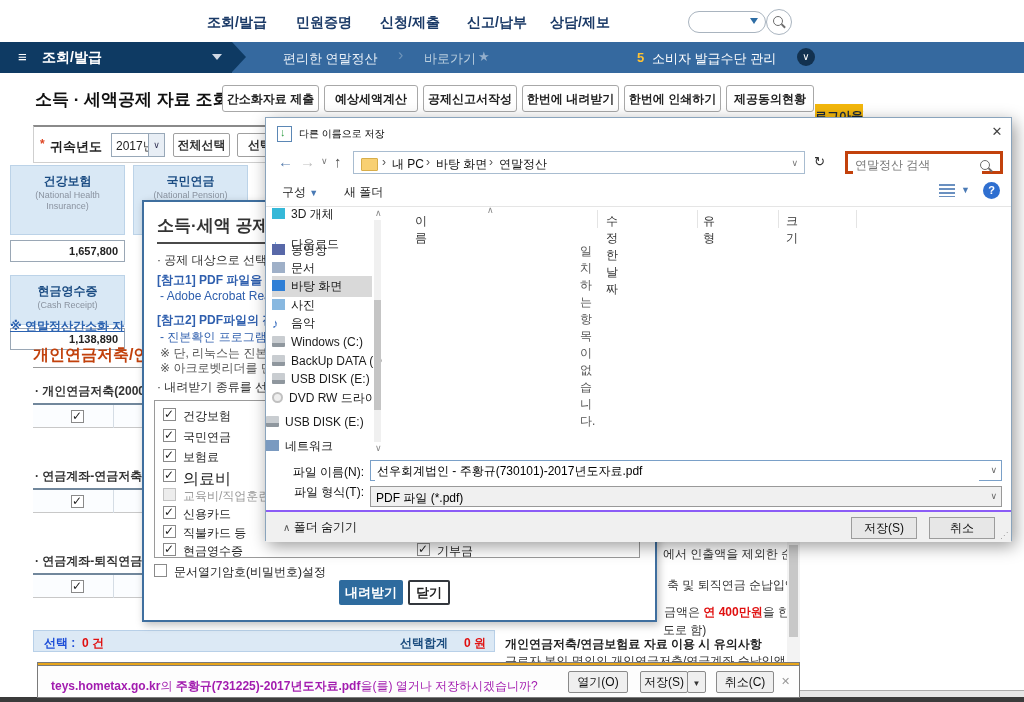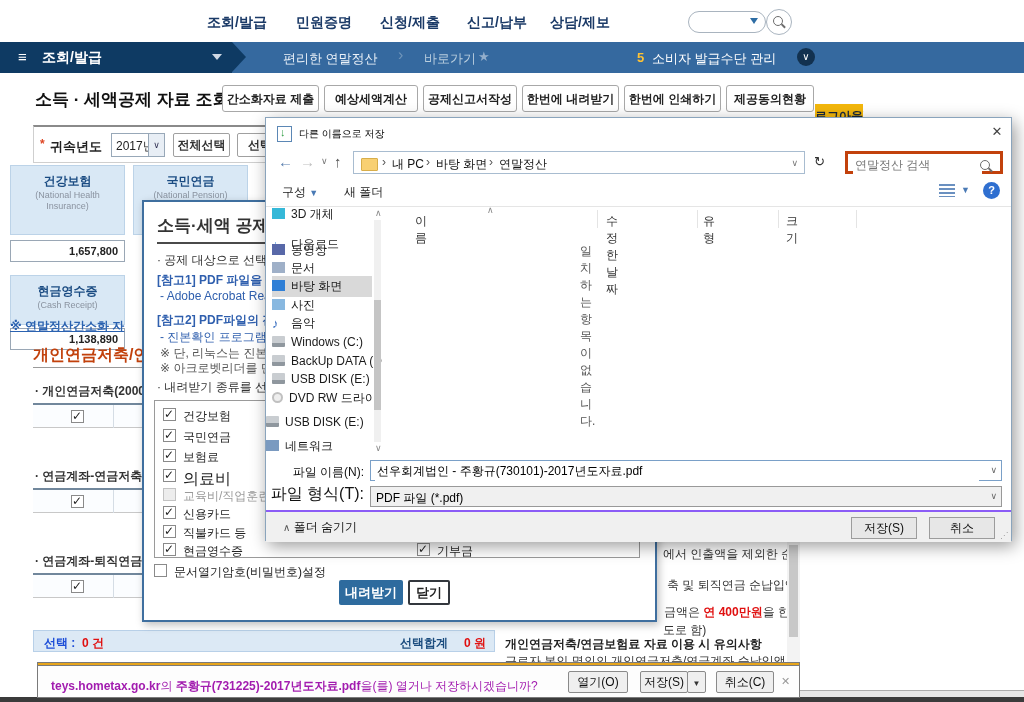--- a/index.html
+++ b/index.html
@@ -278,21 +278,21 @@
   <span class="colsep" style="left:697px;"></span>
   <span class="colsep" style="left:778px;"></span>
   <span class="colsep" style="left:856px;"></span>
   <div class="abs" style="left:580px;top:243px;font-size:12px;color:#555;">일치하는 항목이 없습니다.</div>
 
   <div class="abs" style="left:268px;top:464px;width:96px;text-align:right;font-size:12px;color:#111;">파일 이름(N):</div>
   <div class="abs" style="left:370px;top:460px;width:632px;height:21px;border:1px solid #7aa0c8;box-sizing:border-box;background:#fff;">
     <input style="position: absolute; left: 4px; top: 1px; width: 600px; height: 17px; border: none; outline: none; font-size: 12px; font-family: inherit; color: rgb(0, 0, 0);" value="선우회계법인 - 주황규(730101)-2017년도자료.pdf">
     <span style="position:absolute;right:4px;top:4px;font-size:9px;color:#666;cursor:pointer;">∨</span>
   </div>
-  <div class="abs" style="left:268px;top:484px;width:96px;text-align:right;font-size:16px;color:#111;">파일 형식(T):</div>
+  <div class="abs" style="left:268px;top:484px;width:96px;text-align:right;font-size:12px;color:#111;">파일 형식(T):</div>
   <div class="abs" style="left:370px;top:486px;width:632px;height:21px;border:1px solid #999;box-sizing:border-box;background:#f0f0f0;cursor:pointer;">
     <span style="position:absolute;left:5px;top:3px;font-size:12px;color:#000;">PDF 파일 (*.pdf)</span>
     <span style="position:absolute;right:4px;top:4px;font-size:9px;color:#666;">∨</span>
   </div>
 
   <div class="abs" style="left:266px;top:510px;width:745px;height:30px;background:#f0f0f0;border-top:2px solid #8b5cf6;">
     <span style="position:absolute;left:17px;top:7px;font-size:12px;color:#111;cursor:pointer;"><span style="font-size:10px;color:#555;">∧</span> <span>폴더 숨기기</span></span>
     <div class="dlg-btn" style="left:585px;top:5px;width:66px;">저장(S)</div>
     <div class="dlg-btn" style="left:663px;top:5px;width:66px;">취소</div>
     <span style="position:absolute;right:3px;bottom:2px;font-size:8px;color:#999;cursor:nwse-resize;">⋰</span>

